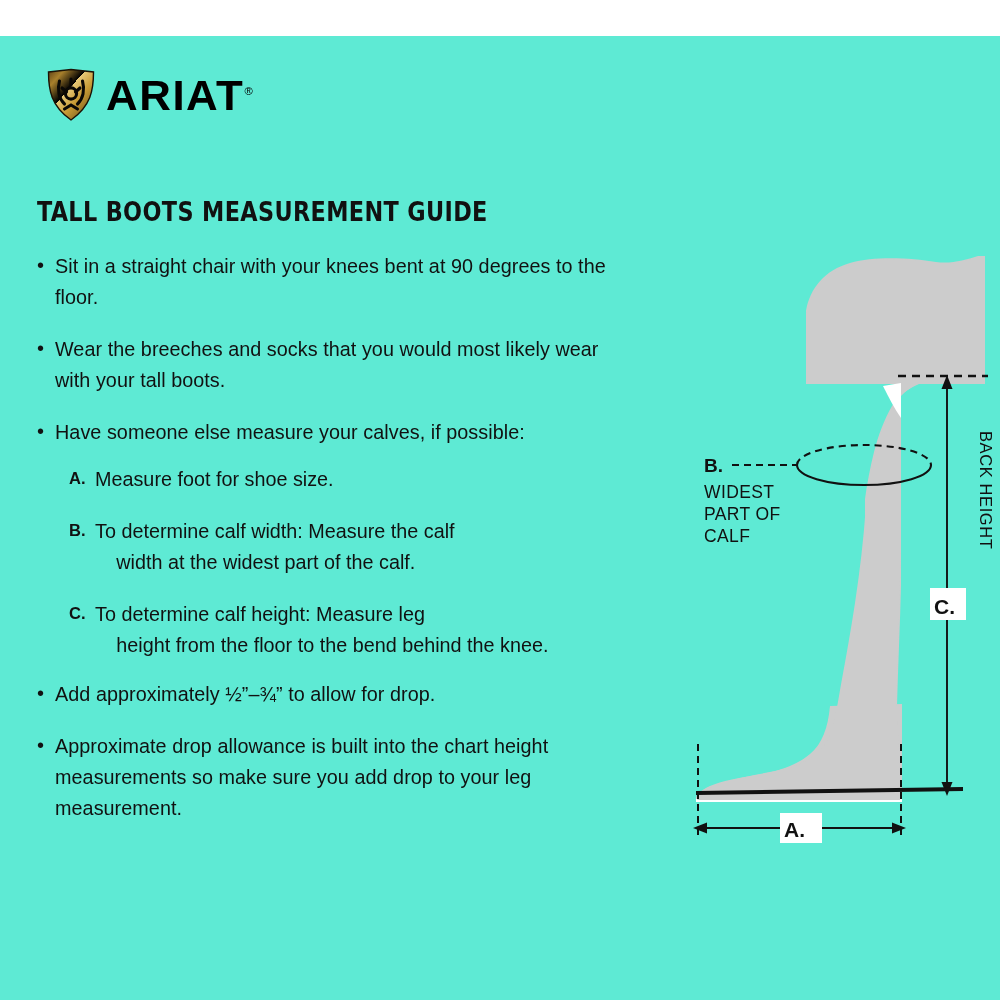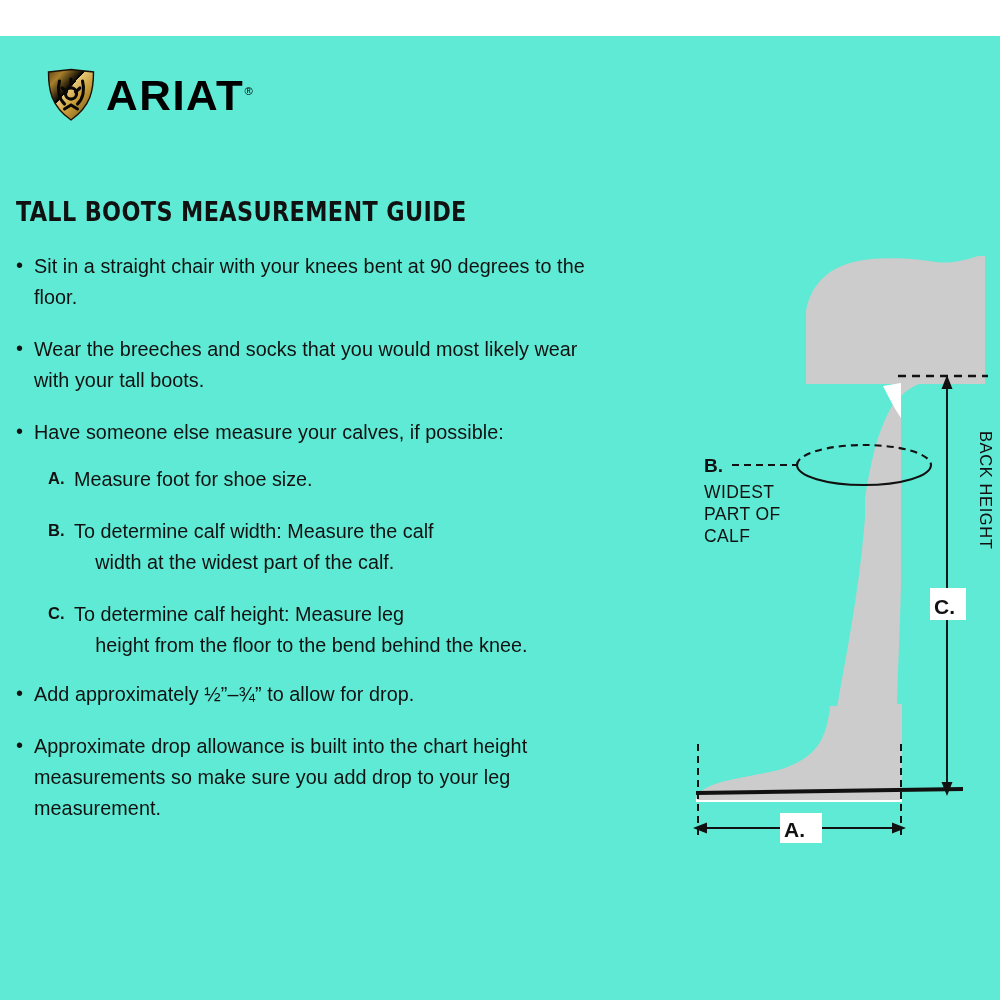--- a/index.html
+++ b/index.html
@@ -38,21 +38,21 @@
   #reg-mark{
     font-size:11px;
     vertical-align:super;
     font-weight:normal;
     letter-spacing:0;
   }
 
   
   #left-col{
     position:absolute;
-    left:16px; top:160px;
+    left:37px; top:160px;
     width:600px;
   }
   #page-title{
     font-family:"DejaVu Sans Condensed","Liberation Sans", sans-serif;
     font-weight:bold;
     font-size:27px;
     letter-spacing:0.4px;
     color:#111111;
     transform:scaleX(0.92);
     transform-origin:left center;

